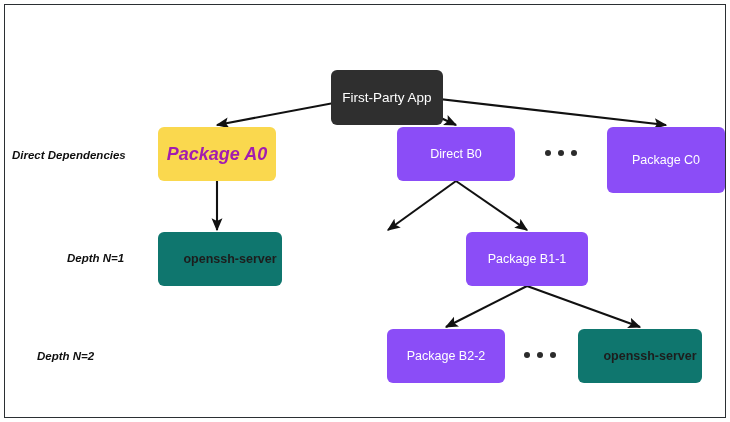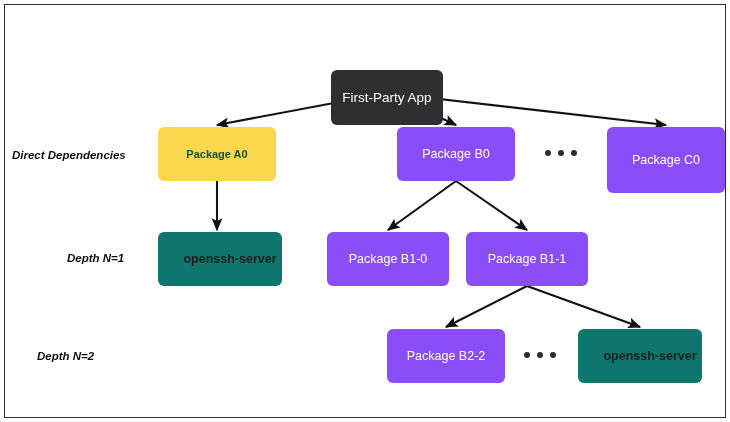--- a/index.html
+++ b/index.html
@@ -47,23 +47,24 @@
   }
   .node-root {
     background: #2f2f2f;
     color: #ffffff;
     font-size: 13.5px;
     font-weight: 400;
     margin-top: 32px;
   }
   .node-yellow {
     background: #fad84e;
-    color: #14532d;
-    font-size: 11px;
+    color: #a21caf;
+    font-size: 18px;
     font-weight: 600;
+    font-style: italic;
   }
   .node-purple {
     background: #8b4df7;
     color: #ffffff;
     font-size: 12.5px;
     font-weight: 500;
   }
   .node-red {
     background: #0f766e;
     color: #1d1d1d;
@@ -121,27 +122,26 @@
   <div class="row-label" style="left:12px; top:149px;">Direct Dependencies</div>
 
   <div class="row-label" style="left:37px; top:252px;margin-left:30px;">Depth N=1</div>
 
   <div class="row-label" style="left:37px; top:350px;">Depth N=2</div>
 
   <div class="node node-root" style="left:331px; top:38px; width:112px; height:55px;">First-Party App</div>
 
   <div class="node node-yellow" style="left:158px; top:127px; width:118px; height:54px;">Package A0</div>
 
-  <div class="node node-purple" style="left:397px; top:127px; width:118px; height:54px;">Package B0</div>
+  <div class="node node-purple" style="left:397px; top:127px; width:118px; height:54px;">Direct B0</div>
 
   <div class="node node-purple" style="left:607px; top:127px; width:118px; height:66px;">Package C0</div>
 
   <div class="node node-red" style="left:158px; top:232px; width:124px; height:54px;">openssh-server</div>
 
-  <div class="node node-purple" style="left:327px; top:232px; width:122px; height:54px;">Package B1-0</div>
 
   <div class="node node-purple" style="left:466px; top:232px; width:122px; height:54px;">Package B1-1</div>
 
   <div class="node node-purple" style="left:387px; top:329px; width:118px; height:54px;">Package B2-2</div>
 
   <div class="node node-red" style="left:578px; top:329px; width:124px; height:54px;">openssh-server</div>
 
   <div class="ellipsis" style="left:545px; top:150px;">
     <span></span>
     <span></span>

